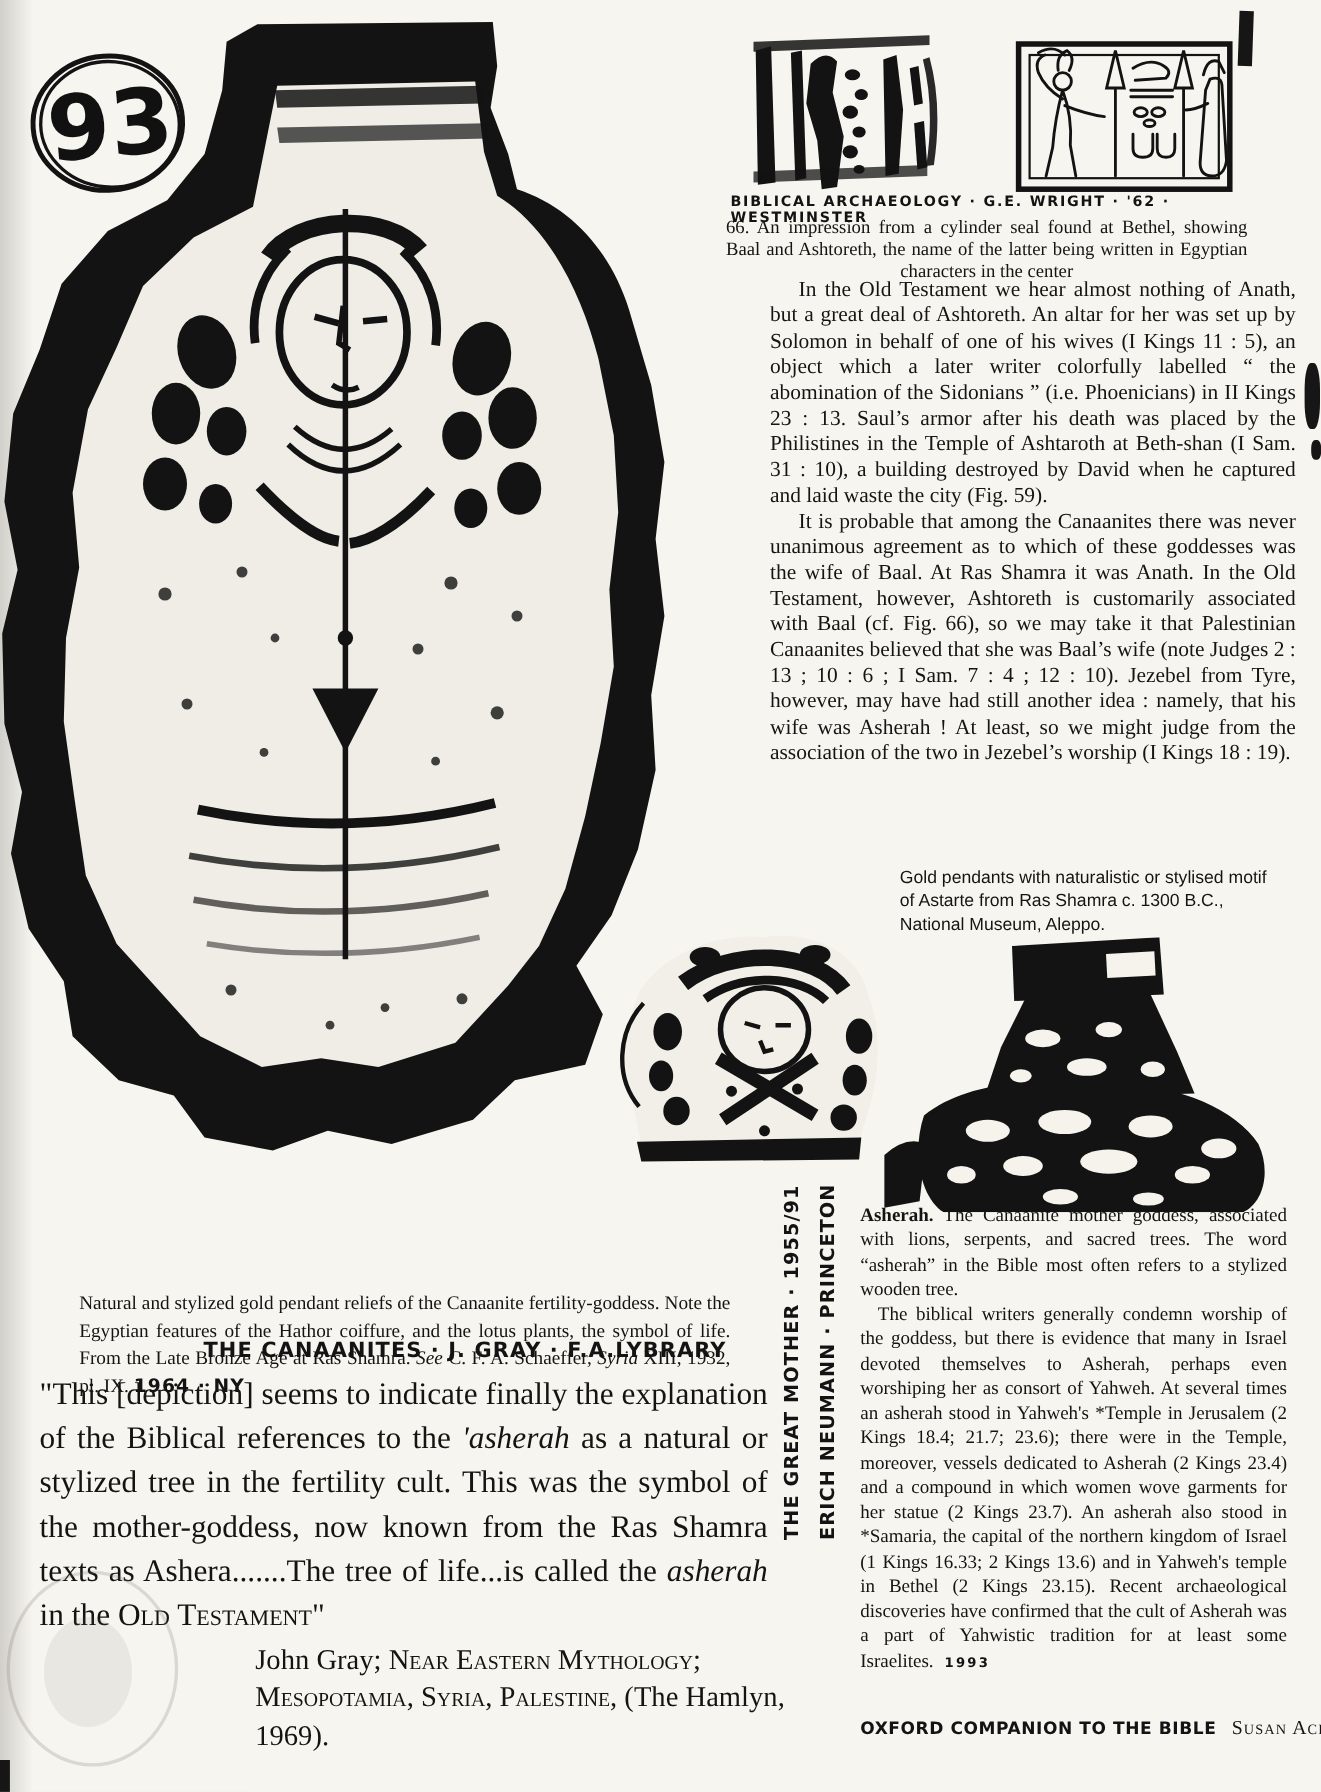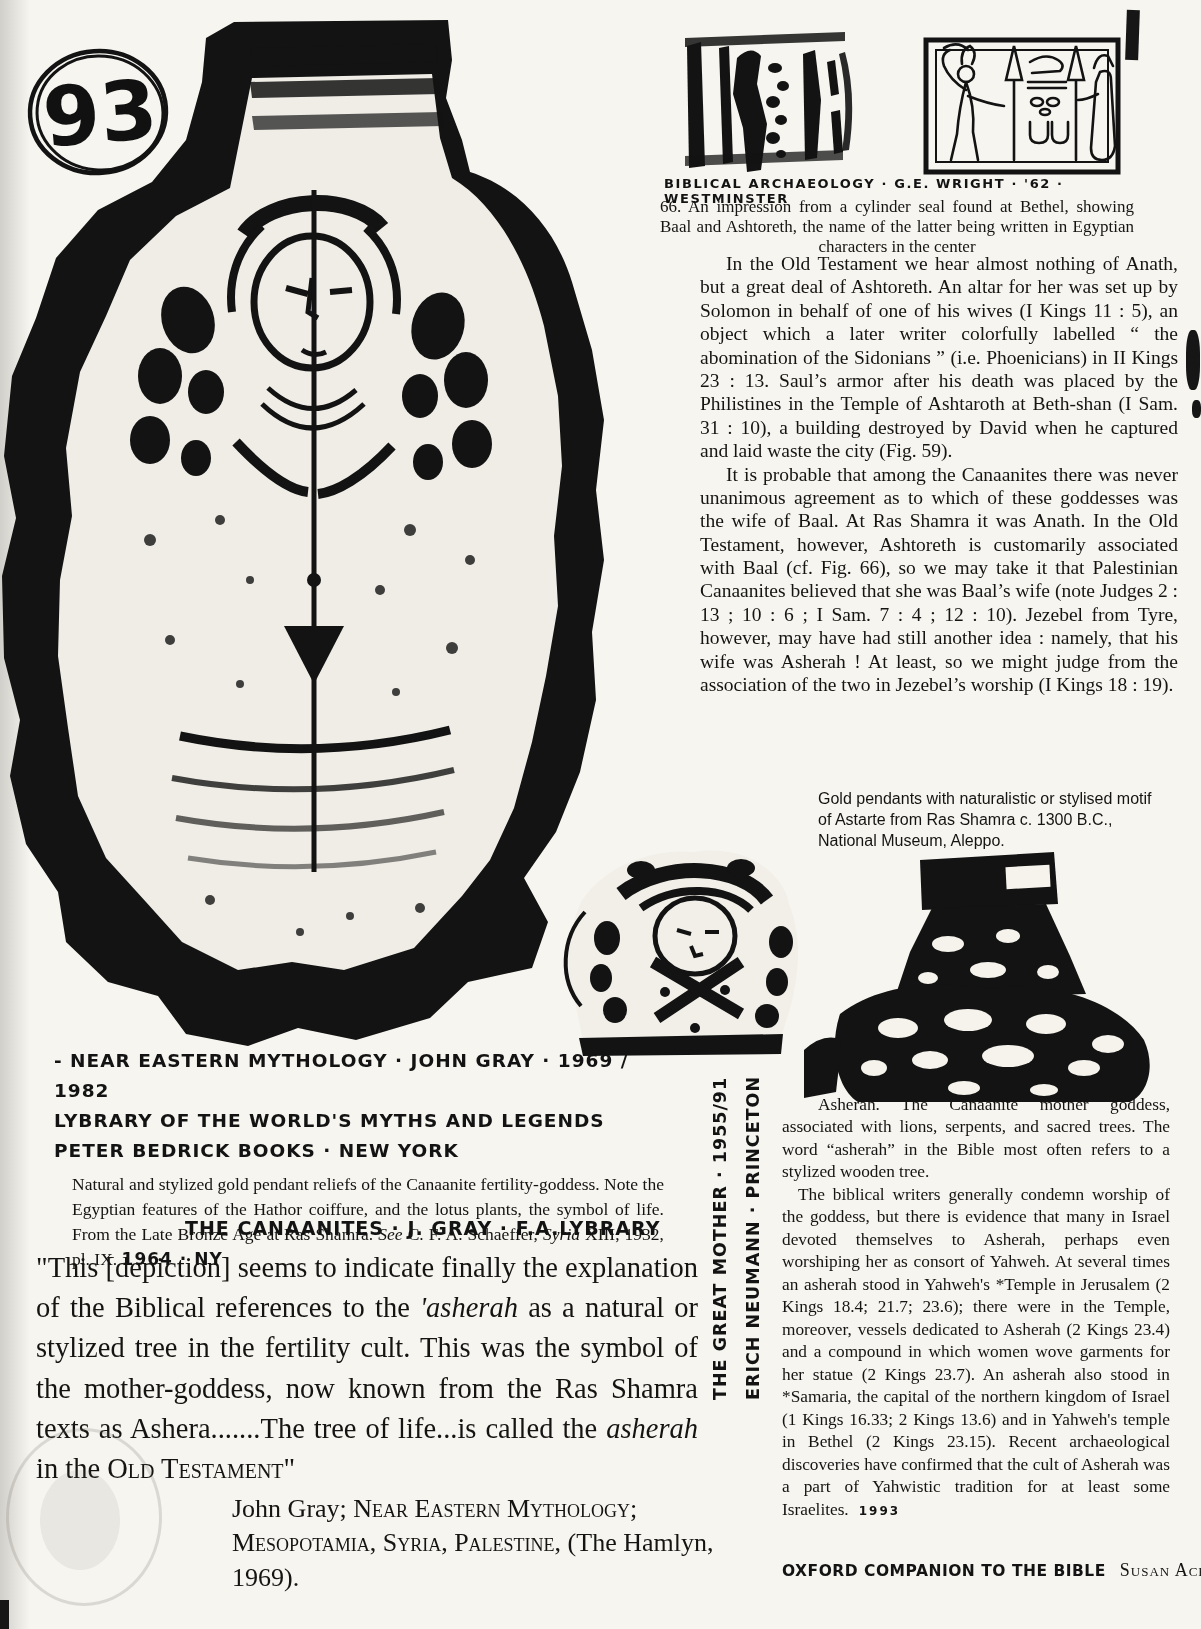--- a/index.html
+++ b/index.html
@@ -22,21 +22,21 @@
   #printcap{left:72px;top:1172px;width:592px;font-size:17.5px;line-height:1.43;text-align:justify;}
   #canaanites{left:185px;top:1217px;font-size:19px;}
   #quote{left:36px;top:1248px;width:662px;font-size:28.5px;line-height:1.41;text-align:justify;}
   #attrib{left:232px;top:1492px;width:548px;font-size:26px;line-height:1.32;}
   #vwrap{left:704px;top:1038px;width:76px;height:362px;}
   #vinner{position:absolute;left:0;top:362px;width:362px;height:76px;
           transform:rotate(-90deg);transform-origin:0 0;font-size:17.5px;line-height:1.9;}
   #asherah{left:782px;top:1094px;width:388px;font-size:17.3px;line-height:1.3;text-align:justify;}
   #asherah p{margin:0;}
   #asherah p + p{text-indent:16px;}
-  #asherah .lead{font-weight:400;margin-left:36px;}
+  #asherah .lead{font-weight:700;}
   #asherah .year{font-size:12px;letter-spacing:2px;padding-left:10px;}
   #oxford{left:782px;top:1560px;width:410px;white-space:nowrap;}
   #oxford .hand{font-size:15.5px;letter-spacing:0.5px;margin-top:36px;}
   #oxford .name{font-size:18px;padding-left:14px;letter-spacing:1px;}
   
   .binding-shadow{left:0;top:0;width:30px;height:100%;
       background:linear-gradient(90deg,rgba(60,55,48,.20),rgba(60,55,48,0));}
   .stamp-ring{left:6px;top:1428px;width:150px;height:172px;border:3px solid rgba(112,102,90,.20);
       border-radius:50%;}
   .stamp-smudge{left:40px;top:1470px;width:80px;height:100px;border-radius:50%;
@@ -231,25 +231,20 @@
         <ellipse cx="310" cy="192" rx="16" ry="9"></ellipse>
       <ellipse cx="132" cy="208" rx="18" ry="9"></ellipse>
         <ellipse cx="210" cy="204" rx="26" ry="11"></ellipse>
       <ellipse cx="286" cy="216" rx="16" ry="8"></ellipse>
         <ellipse cx="76" cy="216" rx="13" ry="8"></ellipse>
       <ellipse cx="166" cy="236" rx="16" ry="7"></ellipse>
         <ellipse cx="246" cy="238" rx="14" ry="6"></ellipse>
     </g>
   </svg>
 
-  <div class="abs hand" id="handsrc">
-    <div>- NEAR EASTERN MYTHOLOGY · JOHN GRAY · 1969 / 1982</div>
-    <div>LYBRARY OF THE WORLD'S MYTHS AND LEGENDS</div>
-    <div>PETER BEDRICK BOOKS · NEW YORK</div>
-  </div>
 
   <div class="abs" id="printcap"><span>Natural and stylized gold pendant reliefs of the Canaanite fertility-goddess. Note the Egyptian features of the Hathor coiffure, and the lotus plants, the symbol of life. From the Late Bronze Age at Ras Shamra. </span><span class="it">See</span><span> C. F. A. Schaeffer, </span><span class="it">Syria</span><span> XIII, 1932, pl. IX. </span><span class="hand" style="font-size:17px;">1964 · NY</span></div>
 
   <div class="abs hand" id="canaanites">THE CANAANITES · J. GRAY · F.A.LYBRARY</div>
 
   <div class="abs" id="quote"><span>"This [depiction] seems to indicate finally the explanation of the Biblical references to the </span><span class="it">'asherah</span><span> as a natural or stylized tree in the fertility cult. This was the symbol of the mother-goddess, now known from the Ras Shamra texts as Ashera.......The tree of life...is called the </span><span class="it">asherah</span><span> in the </span><span class="sc">Old Testament</span><span>"</span></div>
 
   <div class="abs" id="attrib"><span>John Gray; </span><span class="sc">Near Eastern Mythology; Mesopotamia, Syria, Palestine,</span><span> (The Hamlyn, 1969).</span></div>
 
   <div class="abs" id="vwrap">

